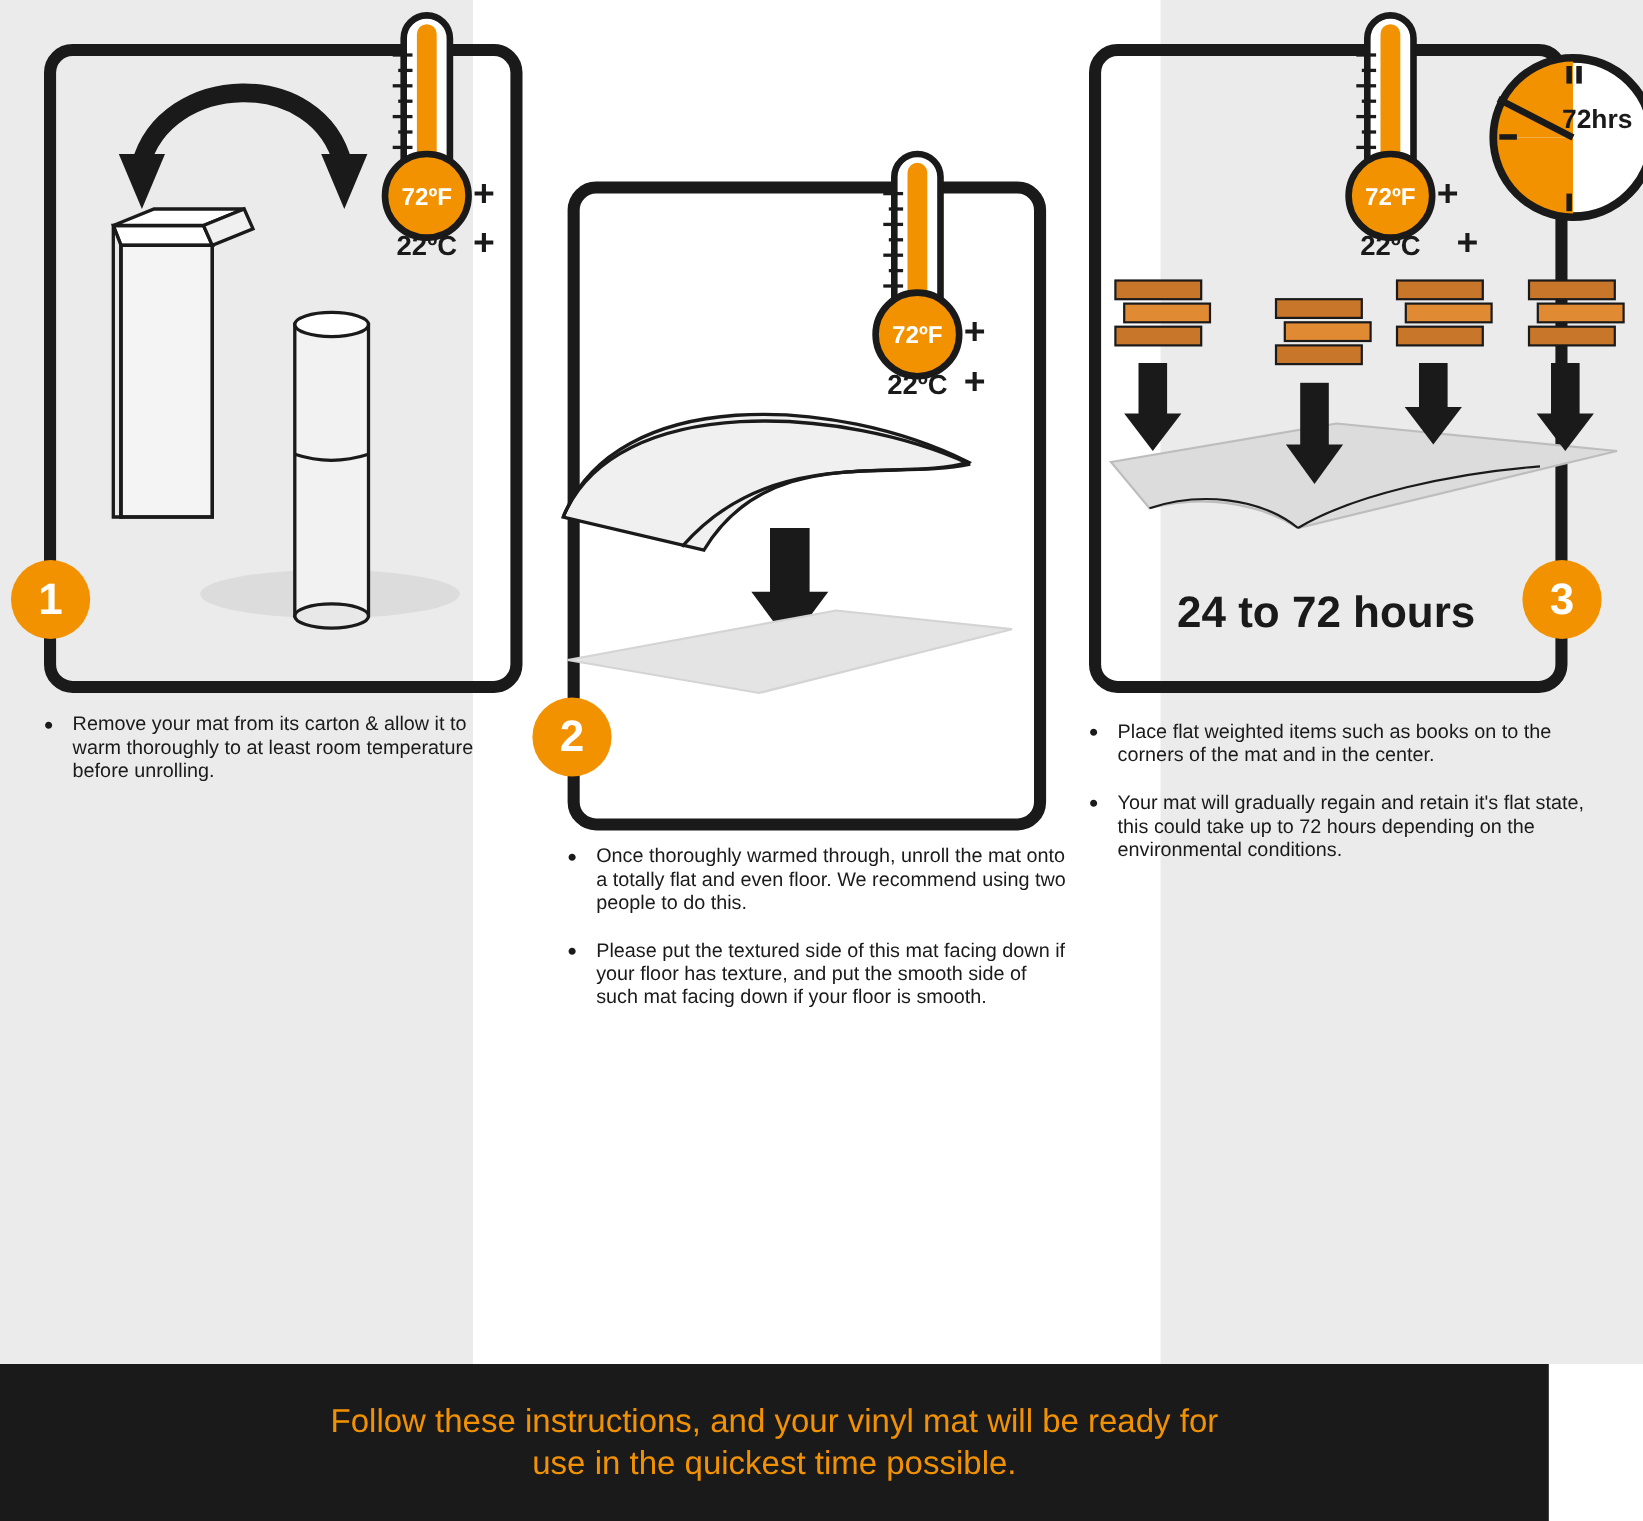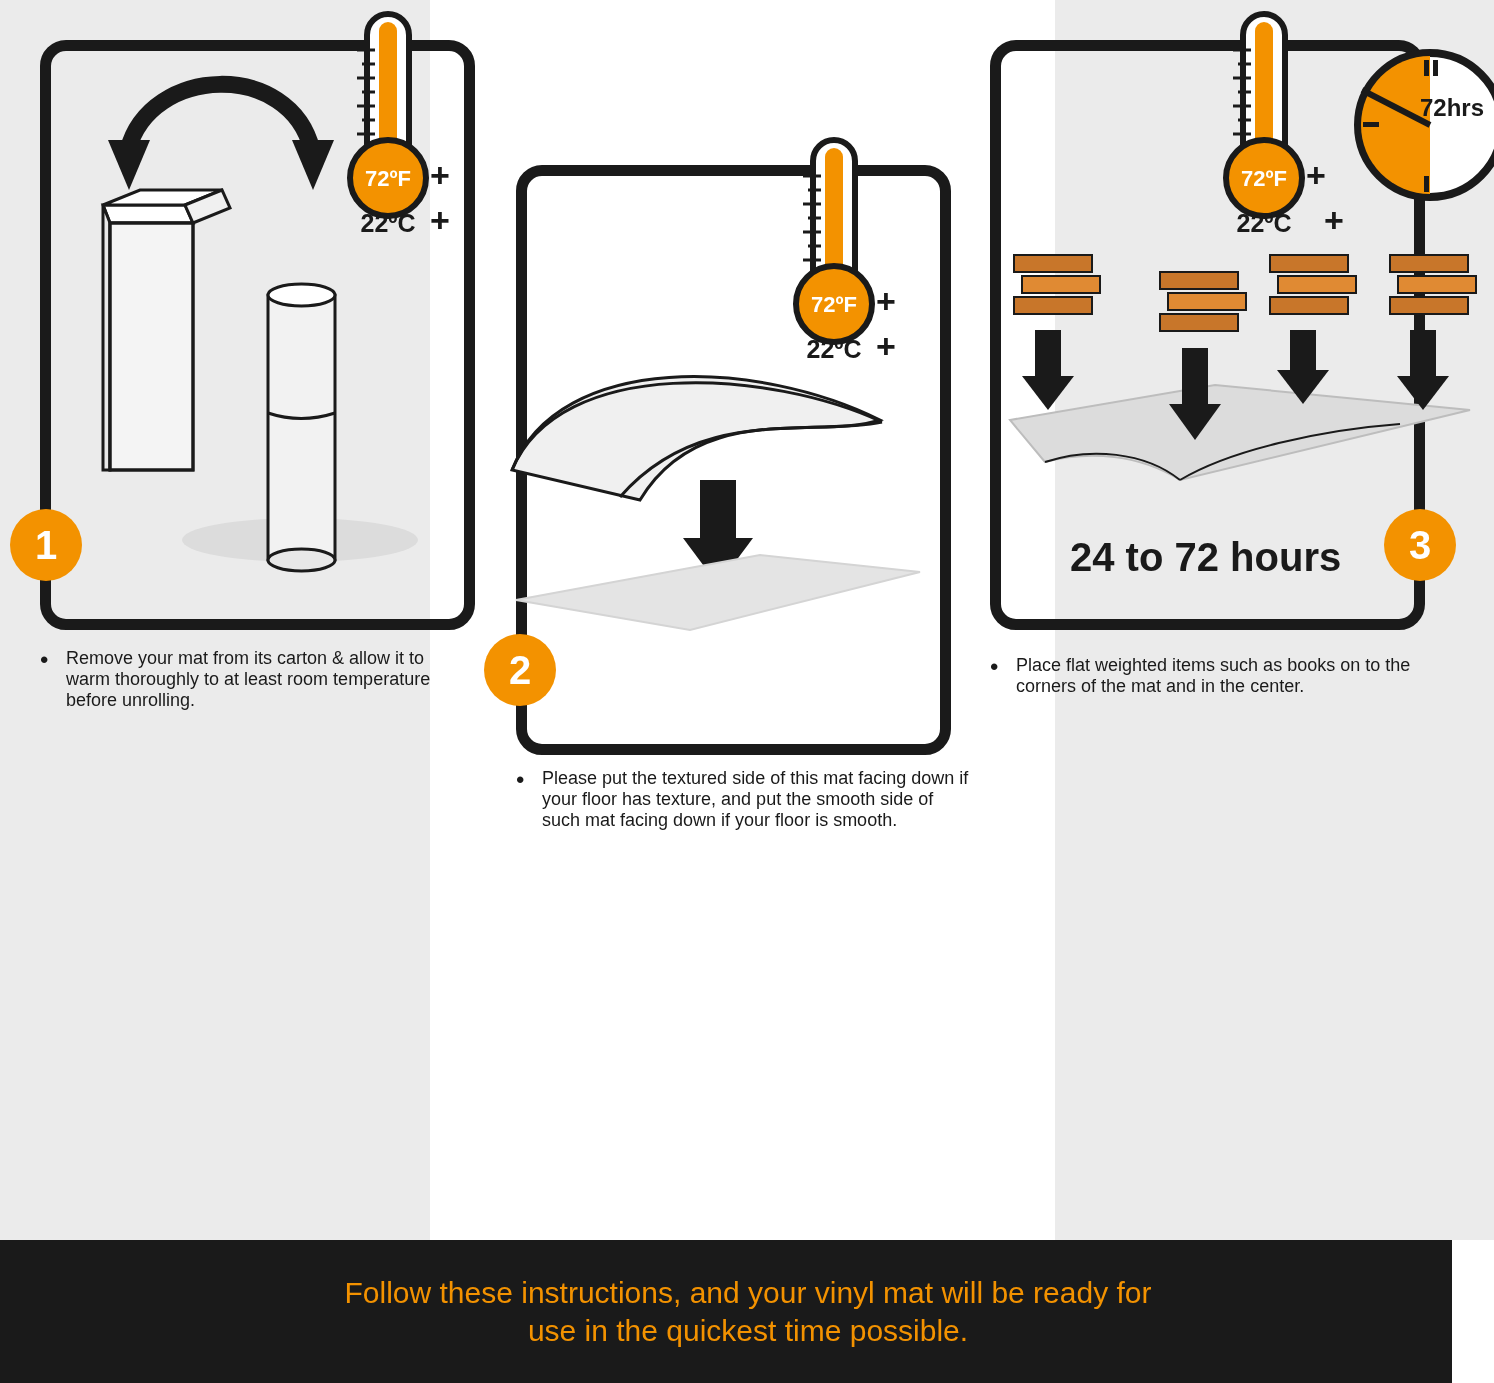--- a/index.html
+++ b/index.html
@@ -89,21 +89,20 @@
     width: 1408px;
     height: 143px;
     background: #1a1a1a;
     color: #F39200;
     display: flex;
     align-items: center;
     justify-content: center;
     text-align: center;
     font-size: 30px;
     line-height: 1.25;
-    padding-left: 44px;
   }
 
   
   .art {
     position: absolute;
     left: 0; top: 0;
     width: 1494px;
     height: 1383px;
     z-index: 3;
     pointer-events: none;
@@ -296,27 +295,29 @@
   <div class="hours-label">24 to 72 hours</div>
 
   <div class="texts col-1">
     <ul>
       <li>Remove your mat from its carton &amp; allow it to warm thoroughly to at least room temperature before unrolling.</li>
     </ul>
   </div>
 
   <div class="texts col-2">
     <ul>
+      <li>Once thoroughly warmed through, unroll the mat onto a totally flat and even floor. We recommend using two people to do this.</li>
       <li>Please put the textured side of this mat facing down if your floor has texture, and put the smooth side of such mat facing down if your floor is smooth.</li>
     </ul>
   </div>
 
   <div class="texts col-3">
     <ul>
       <li>Place flat weighted items such as books on to the corners of the mat and in the center.</li>
+      <li>Your mat will gradually regain and retain it's flat state, this could take up to 72 hours depending on the environmental conditions.</li>
     </ul>
   </div>
 
   <div class="footer">
     <div>
       <div>Follow these instructions, and your vinyl mat will be ready for</div>
       <div>use in the quickest time possible.</div>
     </div>
   </div>
 

